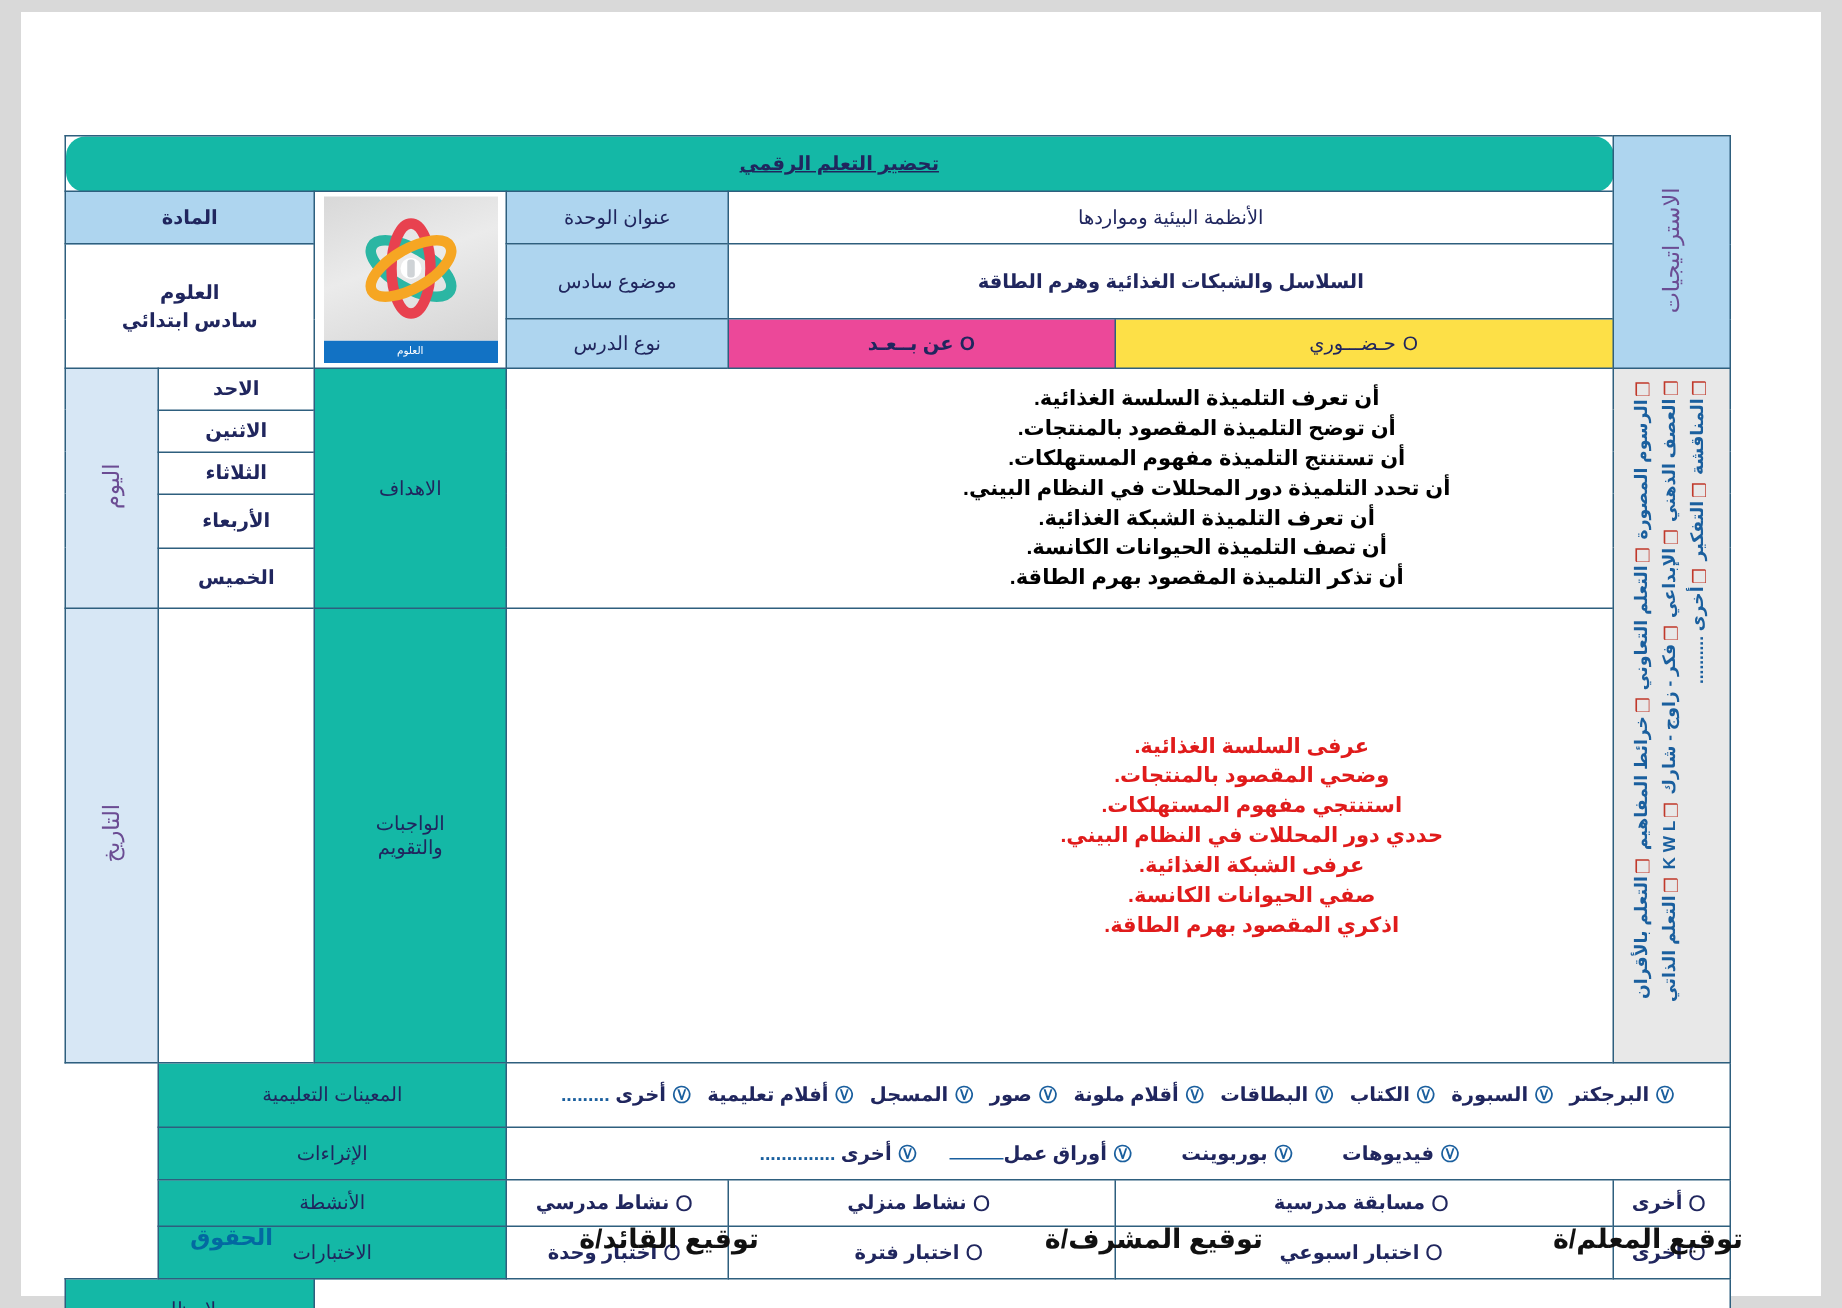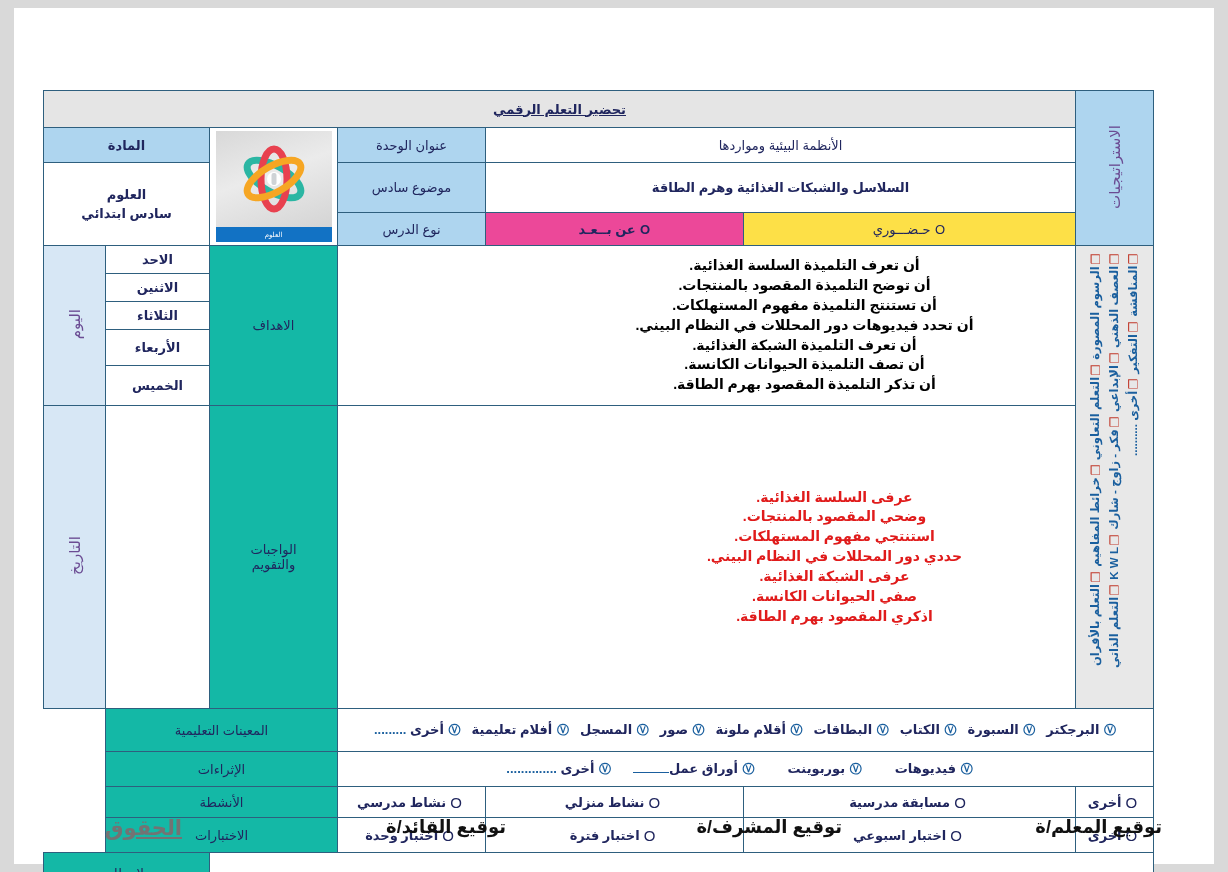--- a/index.html
+++ b/index.html
@@ -38,27 +38,28 @@
     border: 1.6px solid #2e5f7e;
     padding: 0;
     vertical-align: middle;
     text-align: center;
     font-size: 13px;
     color: #20265e;
   }
 
   
   .title-cell {
-    background: #e5e5e5;
+    background: #14b8a6;
     height: 36px;
     color: #0a8040;
     font-size: 21px;
     font-weight: bold;
     text-decoration: underline;
     letter-spacing: .3px;
+    border-radius: 13px;
   }
 
   
   .strat-head {
     background: #aed5ef;
     width: 78px;
   }
   .strat-head .vtxt {
     writing-mode: vertical-rl;
     transform: rotate(180deg);
@@ -270,24 +271,23 @@
     font-weight: bold;
     white-space: nowrap;
   }
   .sig-1 { right: 52px; }
   .sig-2 { right: 372px; }
   .sig-3 { right: 708px; }
   .sig-link {
     position: absolute;
     top: 8px;
     right: 1032px;
-    color: #737373;
-    font-size: 21px;
-    font-weight: bold;
-    text-decoration: underline;
+    color: #0369a1;
+    font-size: 15px;
+    font-weight: bold;
     cursor: pointer;
   }
 </style>
 </head>
 <body>
 
 <div class="page">
 
   <table class="sheet">
     <colgroup>
@@ -363,21 +363,21 @@
             <span class="bx">❑</span><span>التعلم الذاتي</span>
             <span class="bx">❑</span><span>المناقشة</span>
             <span class="bx">❑</span><span>التفكير</span>
             <span class="bx">❑</span><span>أخرى ..........</span>
           </div>
         </td>
         <td class="obj-cell" colspan="3" rowspan="5">
           <div class="obj-line">أن تعرف التلميذة السلسة الغذائية.</div>
           <div class="obj-line">أن توضح التلميذة المقصود بالمنتجات.</div>
           <div class="obj-line">أن تستنتج التلميذة مفهوم المستهلكات.</div>
-          <div class="obj-line">أن تحدد فيديوهات دور المحللات في النظام البيني.</div>
+          <div class="obj-line">أن تحدد التلميذة دور المحللات في النظام البيني.</div>
           <div class="obj-line">أن تعرف التلميذة الشبكة الغذائية.</div>
           <div class="obj-line">أن تصف التلميذة الحيوانات الكانسة.</div>
           <div class="obj-line">أن تذكر التلميذة المقصود بهرم الطاقة.</div>
         </td>
         <td class="lbl" rowspan="5">الاهداف</td>
         <td class="day-cell">الاحد</td>
         <td class="vcol" rowspan="5">
           <span class="vtxt">اليوم</span>
         </td>
       </tr>

